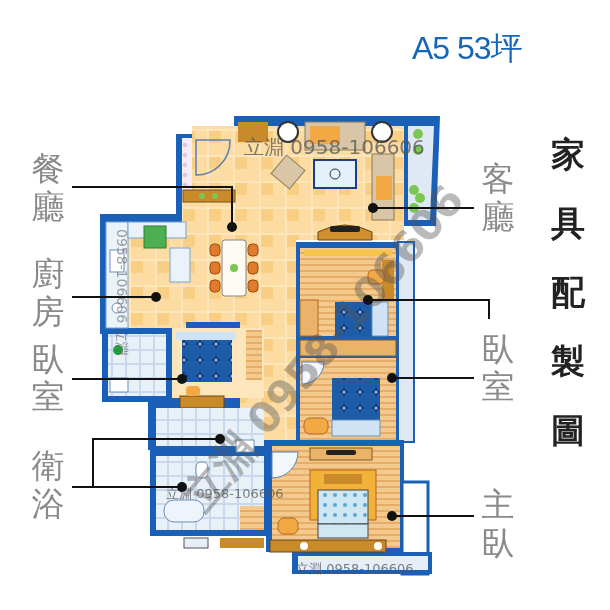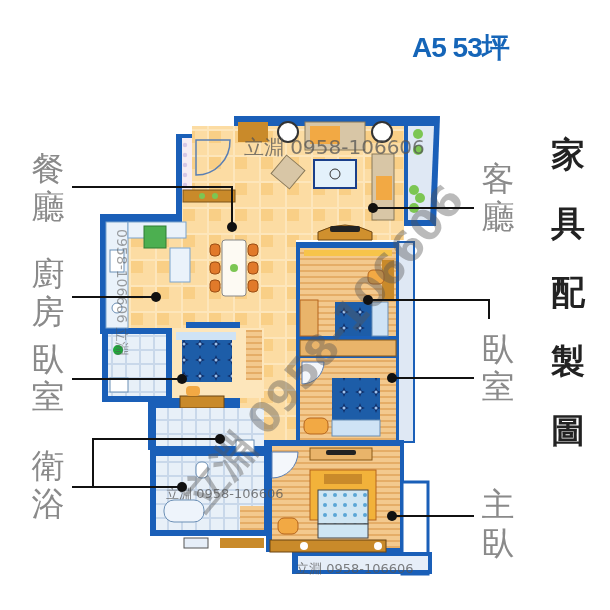--- a/index.html
+++ b/index.html
@@ -1,17 +1,17 @@
 <!DOCTYPE html>
 <html><head>
 <meta charset="utf-8">
 <style>
   html,body{margin:0;padding:0;background:#fff;}
   body{width:610px;height:610px;position:relative;overflow:hidden;font-family:"DejaVu Sans","Liberation Sans",sans-serif;}
-  .title{position:absolute;left:412px;top:24px;font-family:"Liberation Sans","DejaVu Sans",sans-serif;font-weight:bold;font-size:28px;color:#1565b8;letter-spacing:-1px;line-height:48px;}
+  .title{position:absolute;left:412px;top:24px;font-family:"Liberation Sans","DejaVu Sans",sans-serif;font-weight:normal;font-size:32px;color:#1565b8;letter-spacing:-1px;line-height:48px;}
   .vtitle{position:absolute;left:548px;top:120px;width:40px;display:flex;flex-direction:column;gap:0;}
   .vtitle span{font-family:"DejaVu Sans",sans-serif;font-weight:bold;font-size:34px;color:#222;line-height:69px;height:69px;text-align:center;}
   .label{position:absolute;font-family:"DejaVu Sans",sans-serif;font-size:33px;color:#8a8a8a;line-height:38px;width:40px;text-align:center;}
   .line{position:absolute;background:#111;}
   .dot{position:absolute;width:10px;height:10px;border-radius:50%;background:#111;}
   svg.plan{position:absolute;left:0;top:0;}
   .wm{position:absolute;color:#555;opacity:.75;font-family:"DejaVu Sans",sans-serif;white-space:nowrap;}
 </style>
 </head>
 <body>

